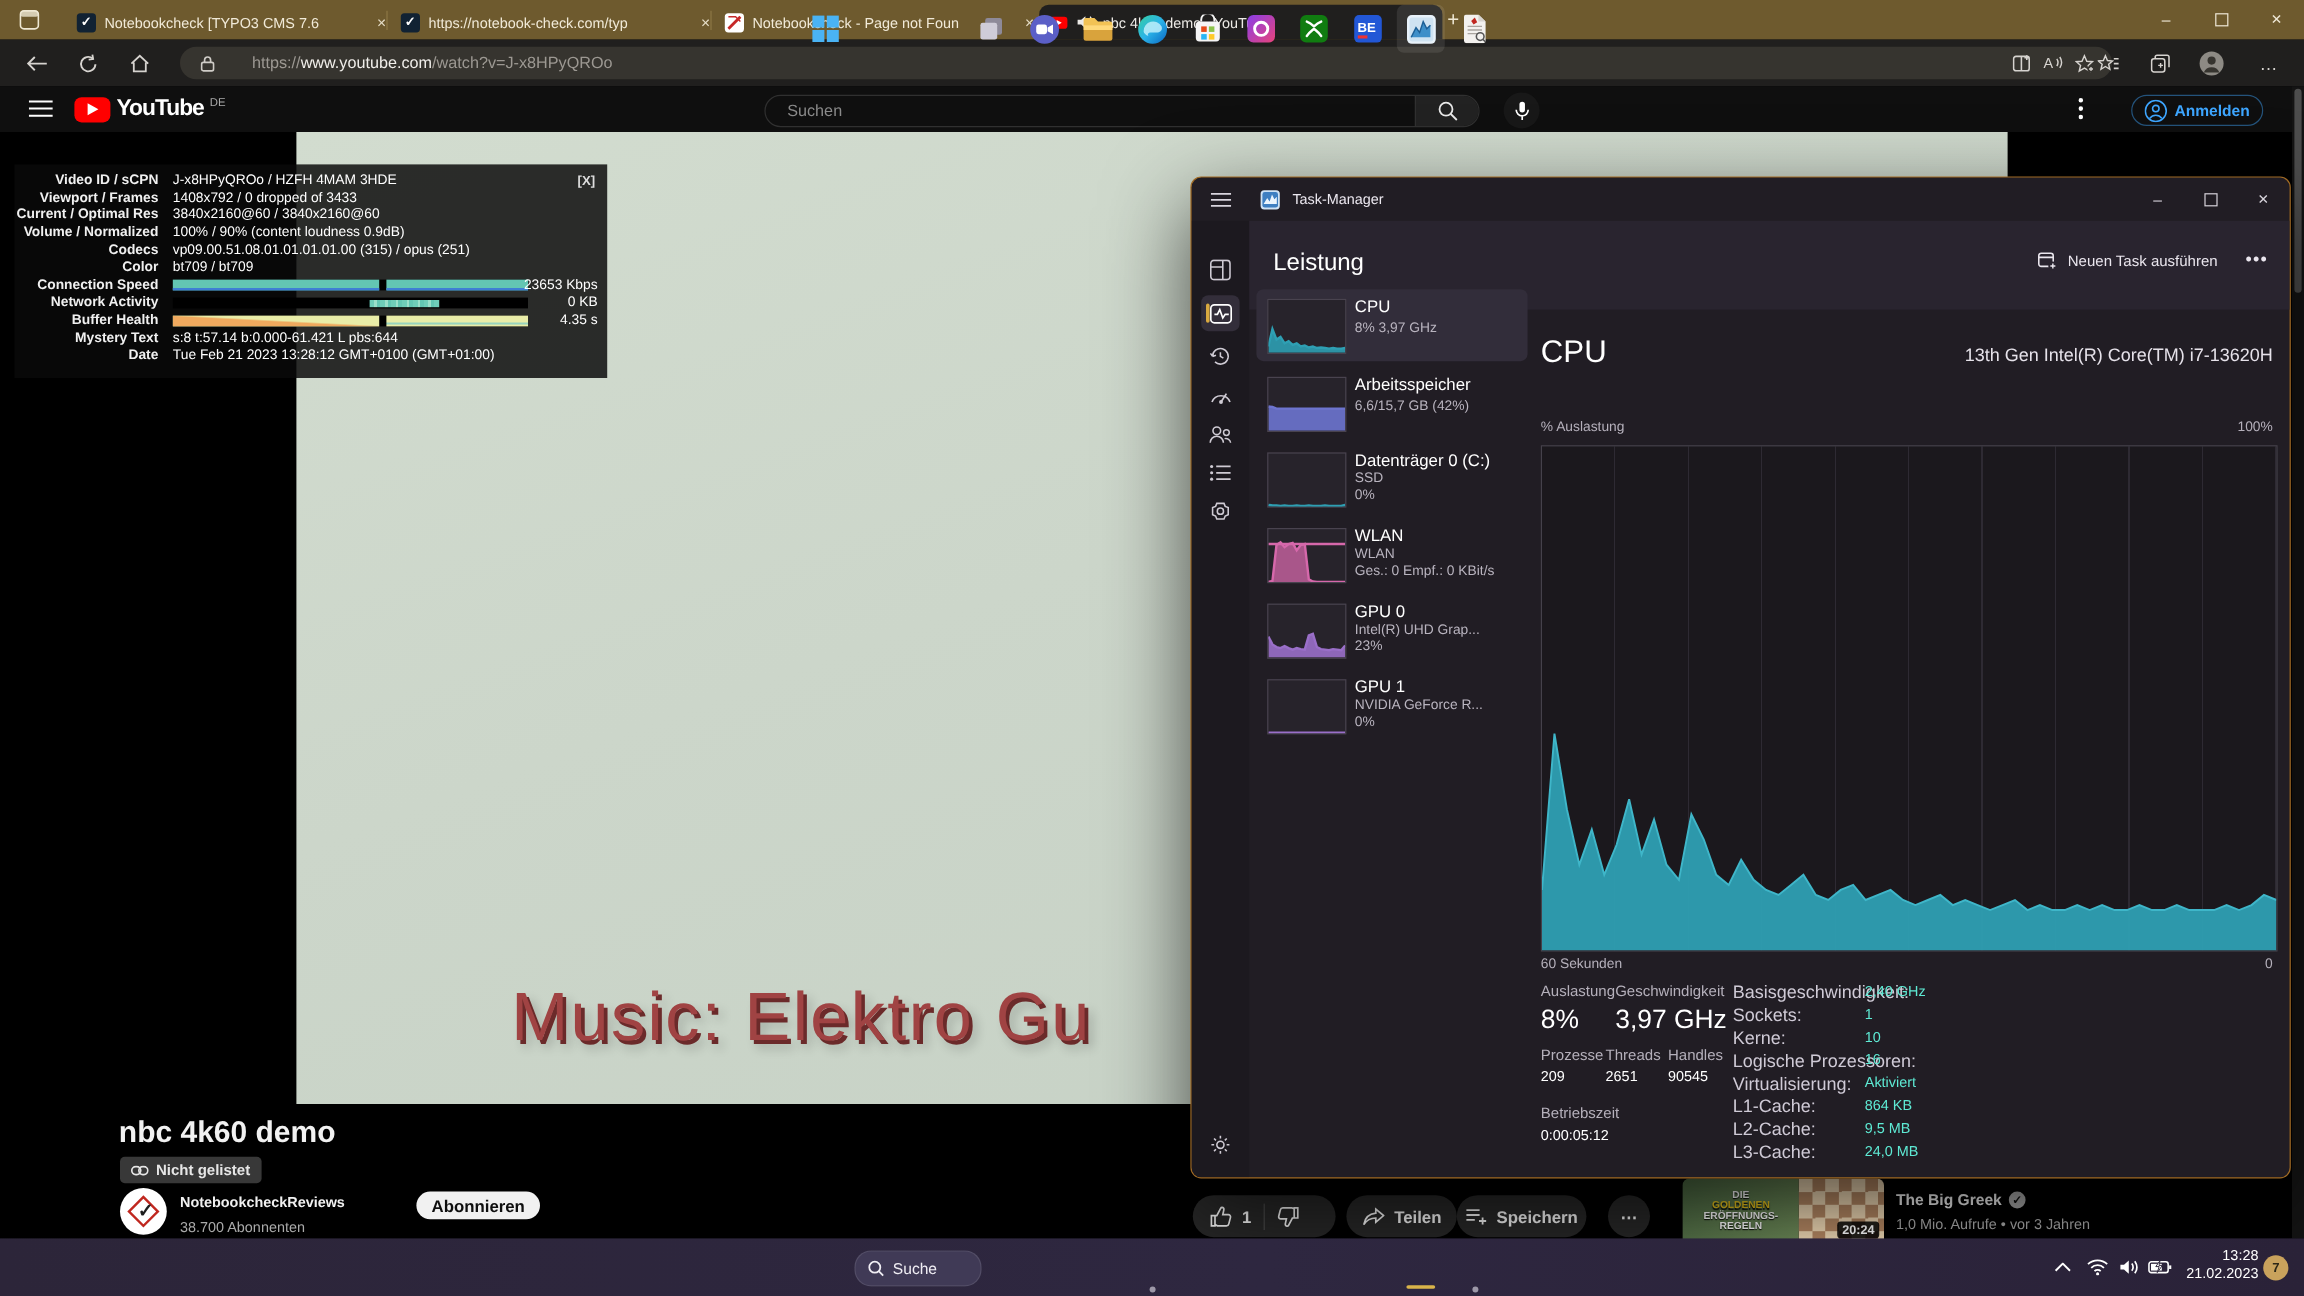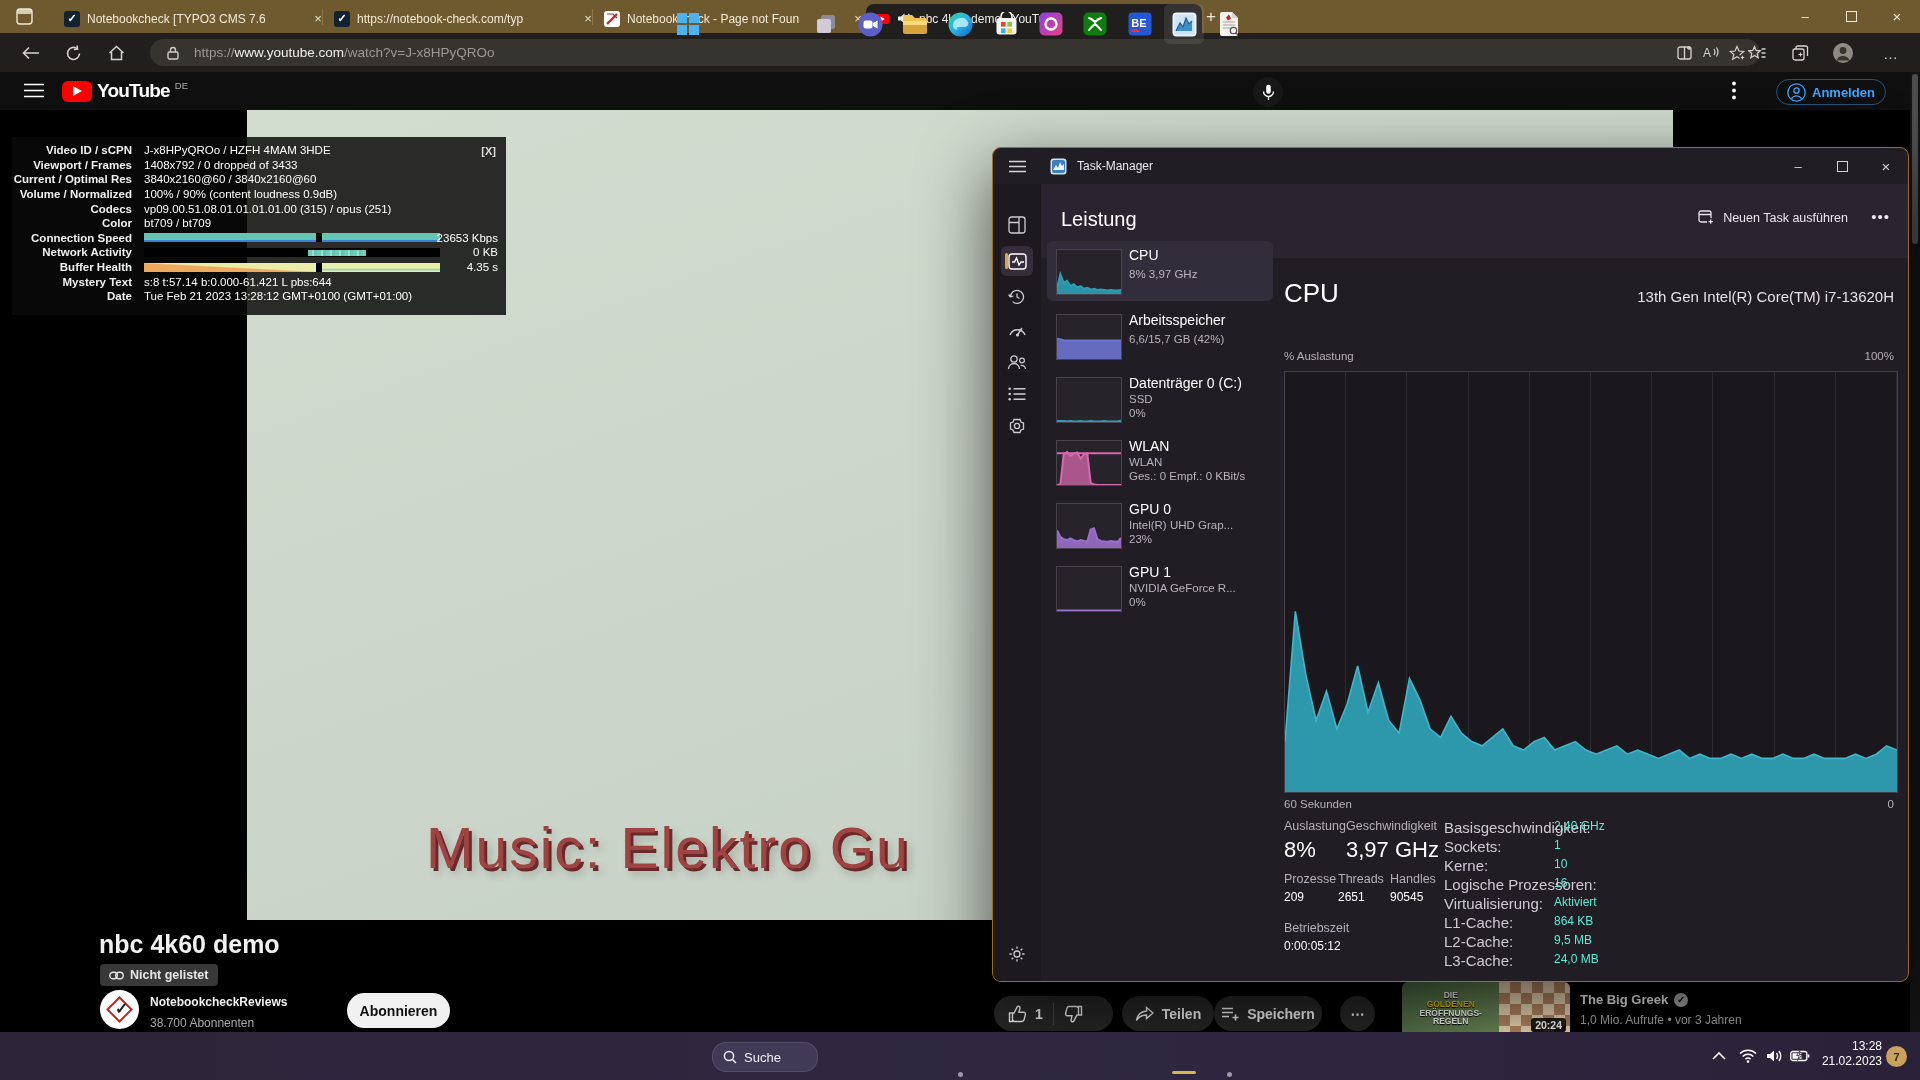--- a/index.html
+++ b/index.html
@@ -69,21 +69,21 @@
   
   .vtitle{left:99px;top:930px;font-size:25px;font-weight:bold;color:#f1f1f1}
   .vbadge{left:100px;top:964px;height:22px;background:#383838;border-radius:4px;color:#e6e6e6;
           font-size:12.5px;font-weight:bold;display:flex;align-items:center;gap:6px;padding:0 9px}
   .avatar{left:100px;top:990px;width:39px;height:39px;border-radius:50%;background:#fff;
           display:flex;align-items:center;justify-content:center}
   .nb-diamond{width:15px;height:15px;border:2.5px solid #c0271f;transform:rotate(45deg);position:relative}
   .nb-check{position:absolute;left:9px;top:6px;color:#1d1d1d;font-size:16px;font-weight:bold;transform:none}
   .chname{left:150px;top:995px;font-size:12px;font-weight:bold;color:#f1f1f1}
   .chsubs{left:150px;top:1016px;font-size:12px;color:#aaa}
-  .subbtn{left:347px;top:993px;width:103px;height:35px;background:#f1f1f1;border-radius:18px;
+  .subbtn{left:347px;top:993px;width:103px;height:23px;background:#f1f1f1;border-radius:18px;
           color:#0f0f0f;font-size:14px;font-weight:bold;display:flex;align-items:center;justify-content:center}
   .actpill{top:996px;height:35px;background:#272727;border-radius:18px;display:flex;align-items:center;color:#f1f1f1;font-size:14px;font-weight:bold}
   .actdiv{width:1px;height:22px;background:#4a4a4a;margin:0 10px}
   .sugthumb{left:1402px;top:982px;width:168px;height:53px;border-radius:6px 6px 0 0;overflow:hidden;display:flex}
   .sug-left{width:58%;height:100%;background:linear-gradient(120deg,#4e6b44,#6d8a58);display:flex;flex-direction:column;align-items:center;justify-content:center;line-height:1.05}
   .sug-left span{font-size:8.5px;font-weight:bold;color:#fff;text-shadow:0 1px 1px #000}
   .sug-left .gold{color:#e8c21c}
   .sug-right{width:42%;height:100%;background:conic-gradient(#b58863 90deg,#f0d9b5 90deg 180deg,#b58863 180deg 270deg,#f0d9b5 270deg);background-size:22px 22px}
   .sugdur{position:absolute;right:4px;bottom:3px;background:rgba(0,0,0,.85);color:#fff;font-size:10.5px;font-weight:bold;border-radius:3px;padding:1px 4px}
   .sugtitle{left:1580px;top:992px;font-size:13px;font-weight:bold;color:#f1f1f1;display:flex;gap:6px;align-items:center}
@@ -212,21 +212,21 @@
         <path d="M1.5 8 L8.5 1.5 L15.5 8 M3.5 7 V14.5 H13.5 V7" stroke="#d6d3cf" stroke-width="1.5" fill="none"></path>
       </svg>
   </div>
   <div class="urlpill abs">
     <span class="addr-ic">
         <svg width="12" height="14" viewBox="0 0 12 14">
           <rect x="1" y="6" width="10" height="7" rx="1.5" fill="none" stroke="#cfccc7" stroke-width="1.4"></rect>
           <path d="M3.5 6 V4 a2.5 2.5 0 0 1 5 0 V6" stroke="#cfccc7" stroke-width="1.4" fill="none"></path>
         </svg>
       </span>
-    <span style="margin-left:8px"><span>https://</span><span class="host">www.youtube.com</span><span>/watch?v=J-x8HPyQROo</span></span>
+    <span style="margin-left:24px"><span>https://</span><span class="host">www.youtube.com</span><span>/watch?v=J-x8HPyQROo</span></span>
     <span style="flex:1"></span>
     <span class="addr-ic">
         <svg width="16" height="16" viewBox="0 0 16 16">
           <rect x="1" y="2" width="13" height="12" rx="2" fill="none" stroke="#d6d3cf" stroke-width="1.3"></rect>
           <path d="M7.5 2 V14" stroke="#d6d3cf" stroke-width="1.3"></path>
           <path d="M12 1 v4 M10 3 h4" stroke="#d6d3cf" stroke-width="1.3"></path>
         </svg>
       </span>
     <span class="addr-ic">
         <svg width="18" height="15" viewBox="0 0 18 15">
@@ -270,20 +270,29 @@
     <svg width="20" height="15" viewBox="0 0 20 15">
         <path d="M0 1.5 h20 M0 7.5 h20 M0 13.5 h20" stroke="#fff" stroke-width="1.7"></path>
       </svg>
   </div>
   <div class="abs" style="left:62px;top:8px;display:flex;align-items:center;gap:5px">
     <span class="ytlogo-box">
         <span class="ytlogo-tri"></span>
       </span>
     <span style="color:#fff;font-size:19px;font-weight:bold;letter-spacing:-0.8px">YouTube</span>
     <span style="color:#aaa;font-size:9.5px;position:relative;top:-6px">DE</span>
+  </div>
+  <div class="searchpill abs">
+    <span class="ph">Suchen</span>
+    <span class="searchbtn">
+      <svg width="17" height="17" viewBox="0 0 17 17">
+          <circle cx="7" cy="7" r="5.4" fill="none" stroke="#e8e8e8" stroke-width="1.5"></circle>
+          <path d="M11 11 L16 16" stroke="#e8e8e8" stroke-width="1.5"></path>
+        </svg>
+    </span>
   </div>
   <div class="micbtn abs">
     <svg width="13" height="17" viewBox="0 0 13 17">
         <rect x="4.2" y="0.8" width="4.6" height="9" rx="2.3" fill="#fff"></rect>
         <path d="M1.5 7.5 a5 5 0 0 0 10 0" fill="none" stroke="#fff" stroke-width="1.4"></path>
         <path d="M6.5 12.8 V16" stroke="#fff" stroke-width="1.4"></path>
       </svg>
   </div>
   <div class="abs" style="left:1732px;top:9px">
     <svg width="4" height="19" viewBox="0 0 4 19">

